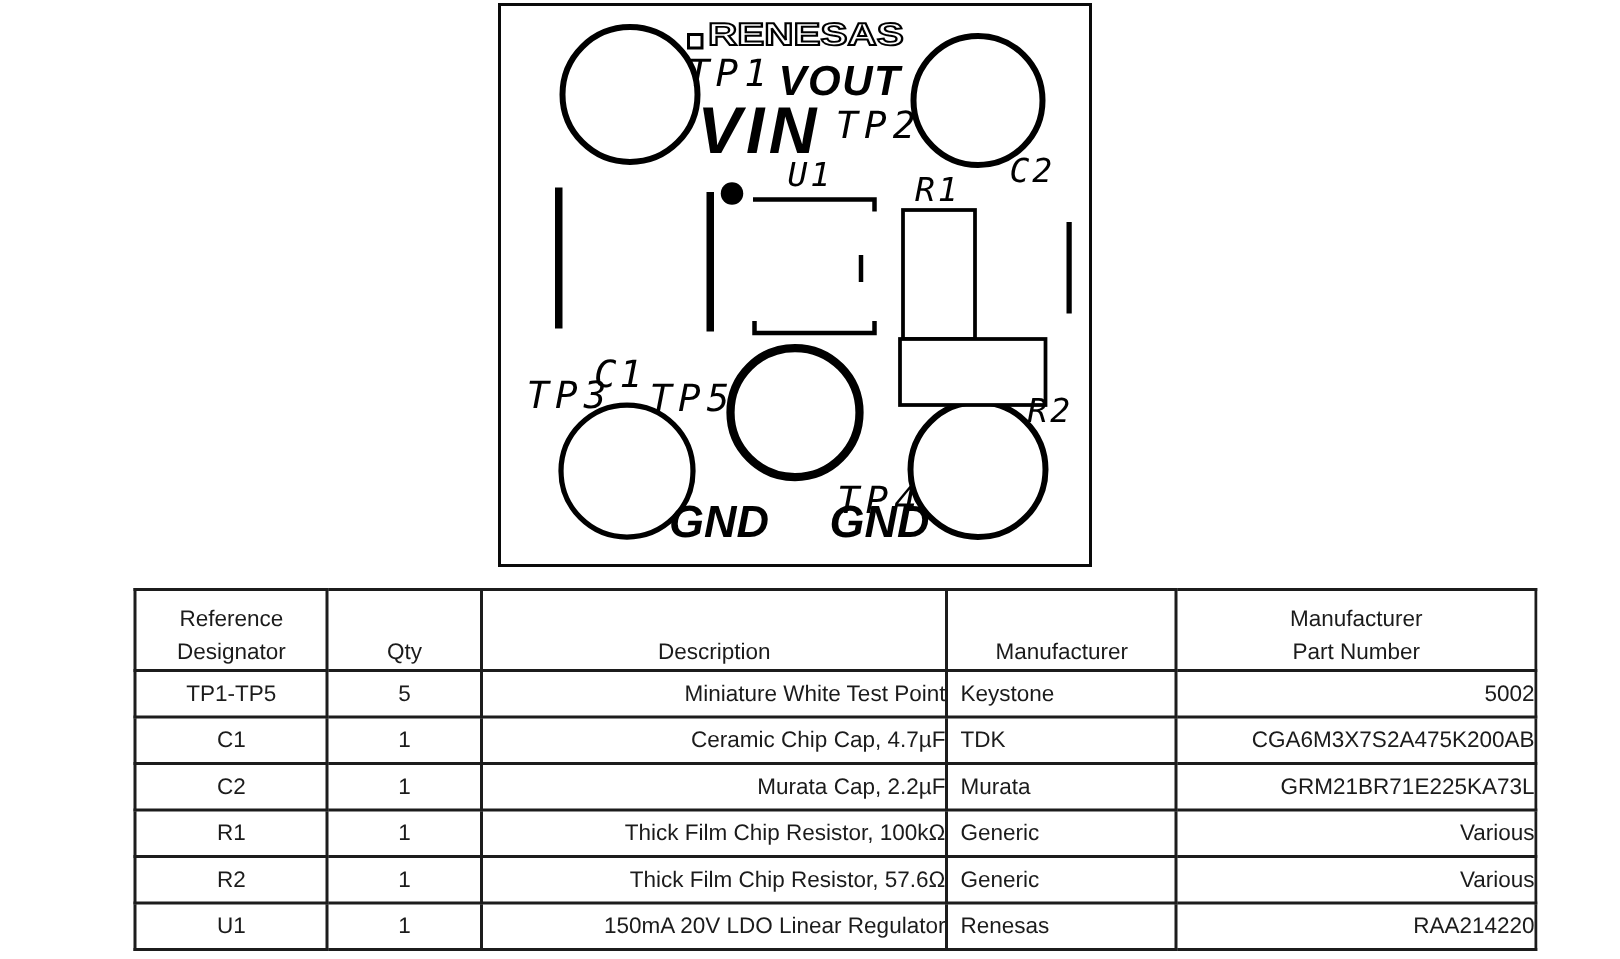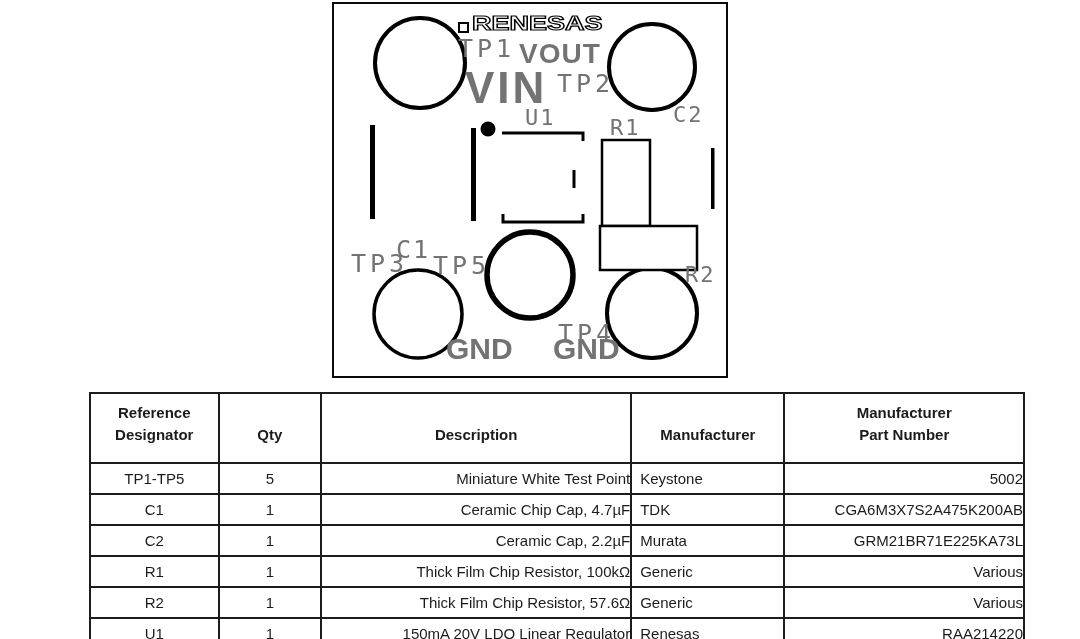--- a/index.html
+++ b/index.html
@@ -3,38 +3,38 @@
 <meta charset="utf-8">
 <style>
   html,body{margin:0;padding:0;background:#fff;}
   .page{position:relative;width:1025px;height:639px;background:#fff;overflow:hidden;
         font-family:"Liberation Sans",sans-serif;color:#1a1a1a;}
 
   
   .board{position:absolute;left:332px;top:2px;width:396px;height:376px;
          border:2px solid #0a0a0a;box-sizing:border-box;background:#fff;}
   .board svg{position:absolute;left:0;top:0;}
-  .slk{position:absolute;white-space:nowrap;color:#737373;
-       font-family:"DejaVu Sans Mono","Liberation Mono",monospace;line-height:1;}
+  .slk{position:absolute;white-space:nowrap;color:#000000;
+       font-family:"DejaVu Sans Mono","Liberation Mono",monospace;line-height:1;font-style:italic;}
   .slk-sm{font-size:22px;letter-spacing:2px;}
   .slk-md{font-size:25px;letter-spacing:4px;}
   .slk-bold{font-family:"Liberation Sans","DejaVu Sans",sans-serif;font-weight:700;}
 
   .logo{position:absolute;left:124px;top:6px;height:26px;display:flex;align-items:center;}
   .logo-square{display:inline-block;width:7px;height:7px;border:2px solid #000;
                margin-right:3px;margin-top:8px;}
   .logo-text{font-family:"Liberation Sans",sans-serif;font-weight:900;font-size:27px;
              color:#fff;-webkit-text-stroke:1.6px #000;letter-spacing:0px;
              transform:scaleY(0.78);transform-origin:center;}
 
   
   .bom{position:absolute;left:89px;top:392px;border-collapse:collapse;table-layout:fixed;
        font-family:"Liberation Sans",sans-serif;font-size:15px;color:#1b1b1b;}
   .bom th,.bom td{border:2px solid #1c1c1c;overflow:hidden;}
-  .bom th{font-weight:700;height:52px;vertical-align:bottom;padding:0 4px 16px 4px;
+  .bom th{font-weight:400;height:52px;vertical-align:bottom;padding:0 4px 0 4px;
           text-align:center;line-height:22px;margin-top:15px;}
   .bom td{height:29px;vertical-align:middle;padding:0;}
   .c-ref{width:120px;text-align:center;}
   .c-qty{width:95px;text-align:center;}
   .c-desc{width:308px;text-align:right;padding-left:8px !important;}
   .c-mfr{width:145px;text-align:left;padding-left:8px !important;}
   .c-mpn{width:231px;text-align:right;padding-left:8px !important;}
   .bom th.c-desc,.bom th.c-mfr,.bom th.c-mpn{text-align:center;padding-left:4px !important;}
 </style>
 </head>
@@ -115,21 +115,21 @@
       <tr>
         <td class="c-ref">C1</td>
         <td class="c-qty">1</td>
         <td class="c-desc">Ceramic Chip Cap, 4.7µF</td>
         <td class="c-mfr">TDK</td>
         <td class="c-mpn">CGA6M3X7S2A475K200AB</td>
       </tr>
       <tr>
         <td class="c-ref">C2</td>
         <td class="c-qty">1</td>
-        <td class="c-desc">Ceramic Cap, 2.2µF</td>
+        <td class="c-desc">Murata Cap, 2.2µF</td>
         <td class="c-mfr">Murata</td>
         <td class="c-mpn">GRM21BR71E225KA73L</td>
       </tr>
       <tr>
         <td class="c-ref">R1</td>
         <td class="c-qty">1</td>
         <td class="c-desc">Thick Film Chip Resistor, 100kΩ</td>
         <td class="c-mfr">Generic</td>
         <td class="c-mpn">Various</td>
       </tr>

